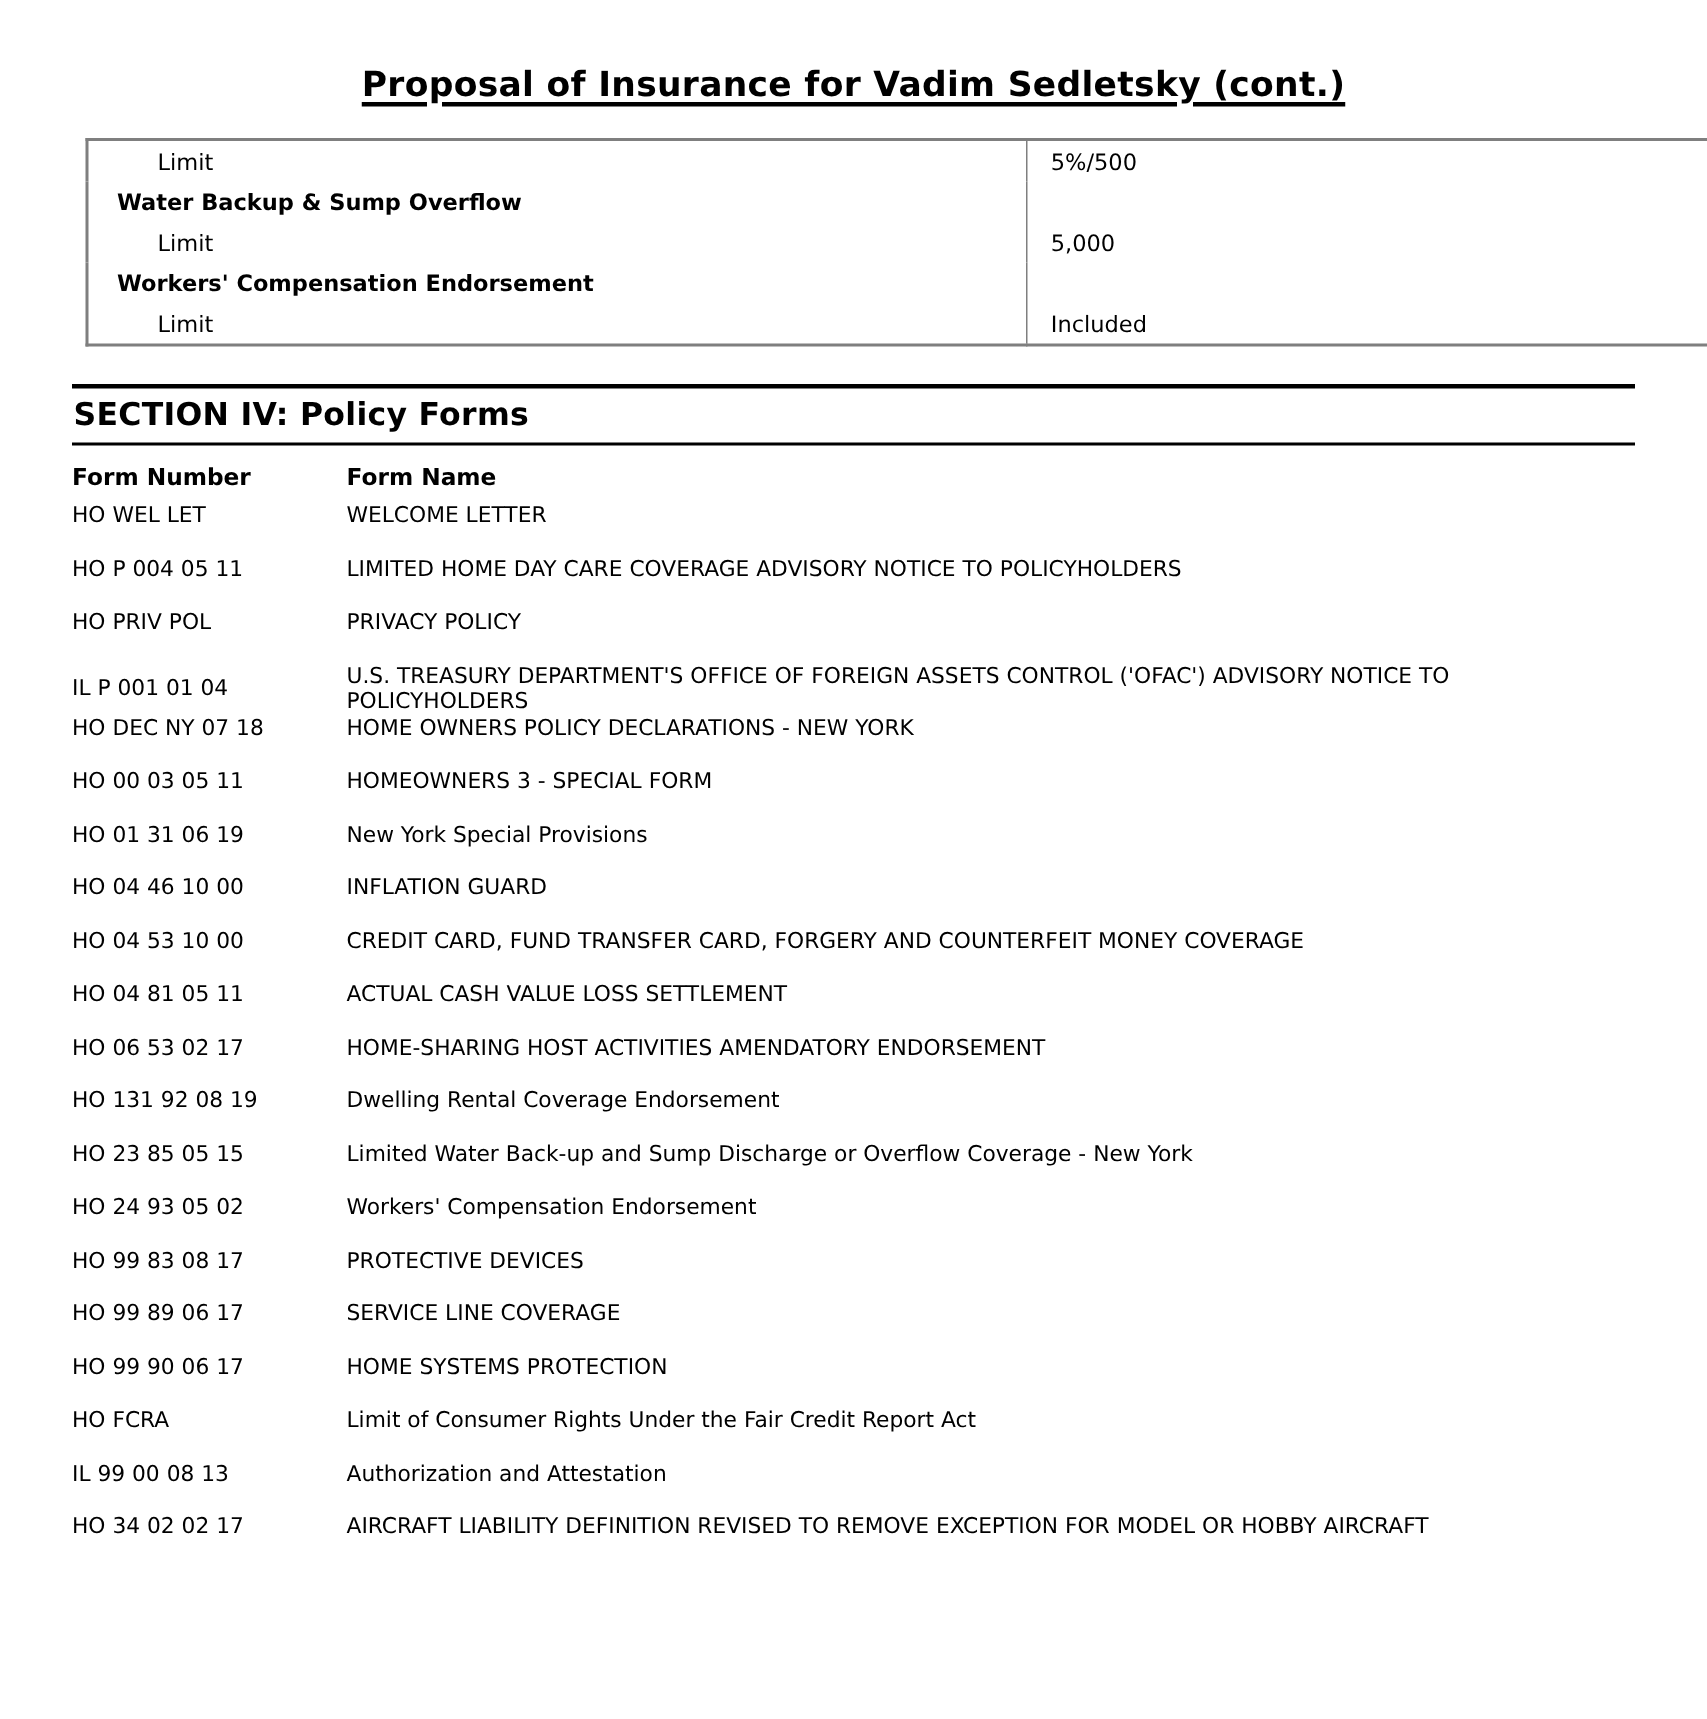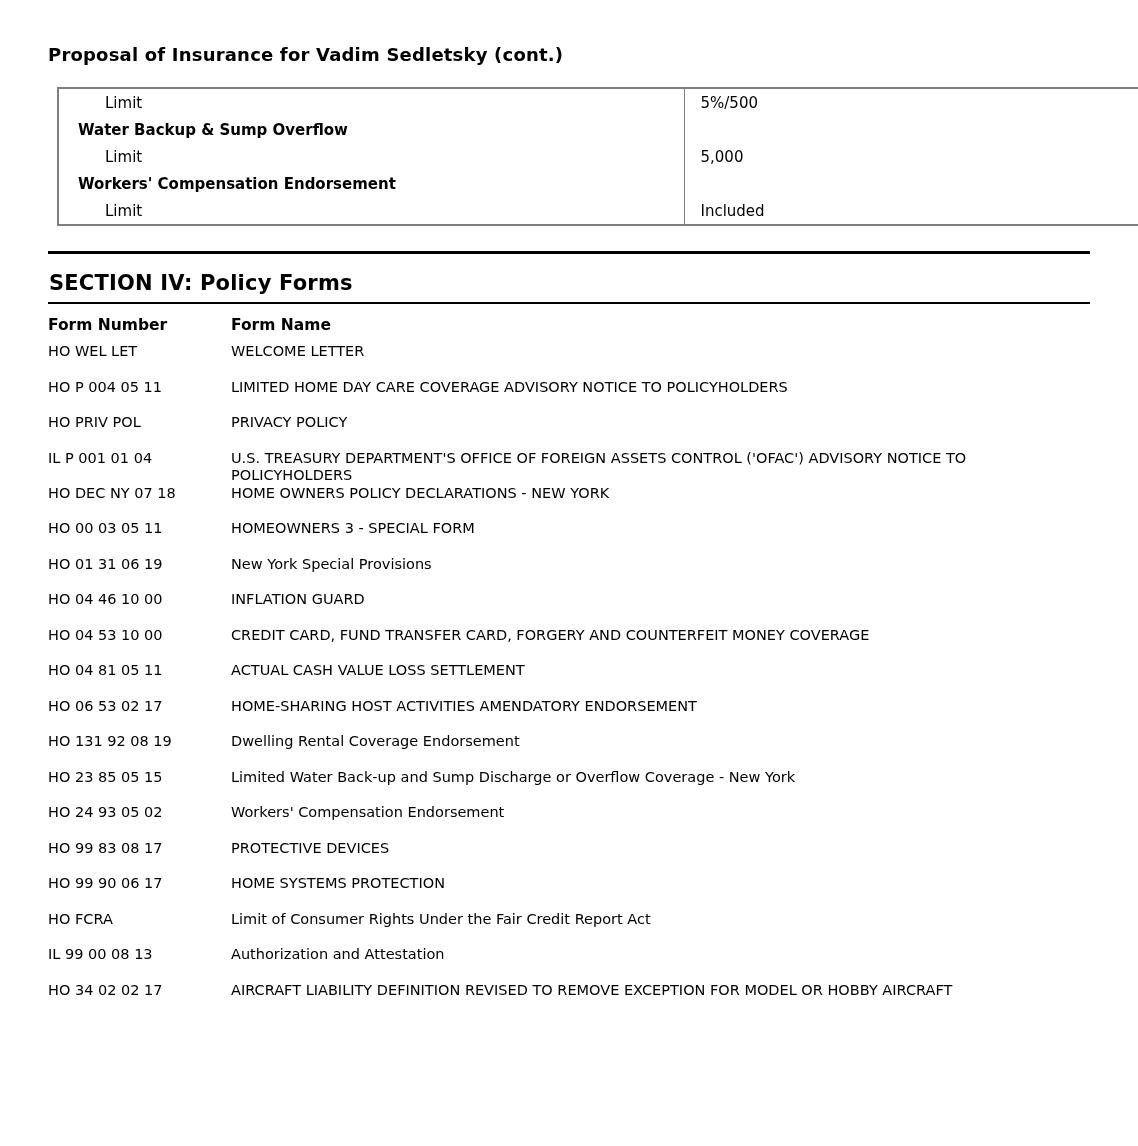--- a/index.html
+++ b/index.html
@@ -8,23 +8,24 @@
     background: #ffffff;
     font-family: "DejaVu Sans", "Liberation Sans", sans-serif;
     color: #000000;
   }
   body { width: 1138px; height: 1146px; overflow: hidden; }
   .page { padding: 0 48px; }
 
   
   .doc-title {
     margin: 44px 0 22px 0;
-    text-align: left;
-    font-size: 18px;
+    text-align: center;
+    font-size: 23px;
     font-weight: bold;
+    text-decoration: underline;
     text-decoration-thickness: 2.5px;
     text-underline-offset: 4px;
     letter-spacing: 0.2px;
   }
 
   
   .coverage-table {
     border-collapse: collapse;
     table-layout: fixed;
     width: 1104px;
@@ -36,39 +37,40 @@
   td.c-label { width: 626px; border-right: 1px solid #7f7f7f; }
   td.c-label.indent { padding-left: 46px; }
   td.c-label.bold-label { padding-left: 19px; font-weight: bold; margin-top: 24px; }
   td.c-value { padding-left: 16px; }
 
   
   .section-header {
     margin-top: 25px;
     border-top: 3px solid #000;
     border-bottom: 2px solid #000;
-    padding: 17px 0 7px 1px;
+    padding: 5px 0 7px 1px;
     font-size: 21px;
     font-weight: bold;
     letter-spacing: 0.2px;
   }
 
   
   .row { display: flex; align-items: flex-start; }
   .forms-header {
     margin: 12px 0 9px 0;
     font-size: 15.5px;
     font-weight: bold;
   }
   .num { flex: 0 0 183px; width: 183px; }
   .name { flex: 0 1 auto; max-width: 838px; }
   .form-row {
     font-size: 14.5px;
     line-height: 17.5px;
     margin-bottom: 18px;
+    align-items: center;
   }
   .form-row.tight { margin-bottom: 0; }
 </style>
 </head>
 <body>
 
 <div class="page">
 
   <h1 class="doc-title">Proposal of Insurance for Vadim Sedletsky (cont.)</h1>
 
@@ -200,20 +202,24 @@
     <span class="num">HO 24 93 05 02</span>
     <span class="name">Workers' Compensation Endorsement</span>
   </div>
 
 
   <div class="row form-row">
     <span class="num">HO 99 83 08 17</span>
     <span class="name">PROTECTIVE DEVICES</span>
   </div>
 
+  <div class="row form-row">
+    <span class="num">HO 99 89 06 17</span>
+    <span class="name">SERVICE LINE COVERAGE</span>
+  </div>
 
   <div class="row form-row">
     <span class="num">HO 99 90 06 17</span>
     <span class="name">HOME SYSTEMS PROTECTION</span>
   </div>
 
   <div class="row form-row">
     <span class="num">HO FCRA</span>
     <span class="name">Limit of Consumer Rights Under the Fair Credit Report Act</span>
   </div>

